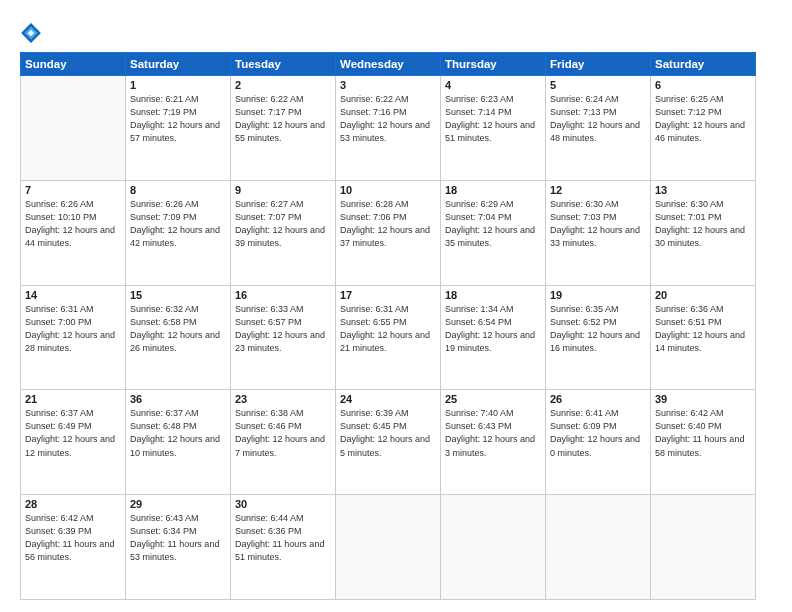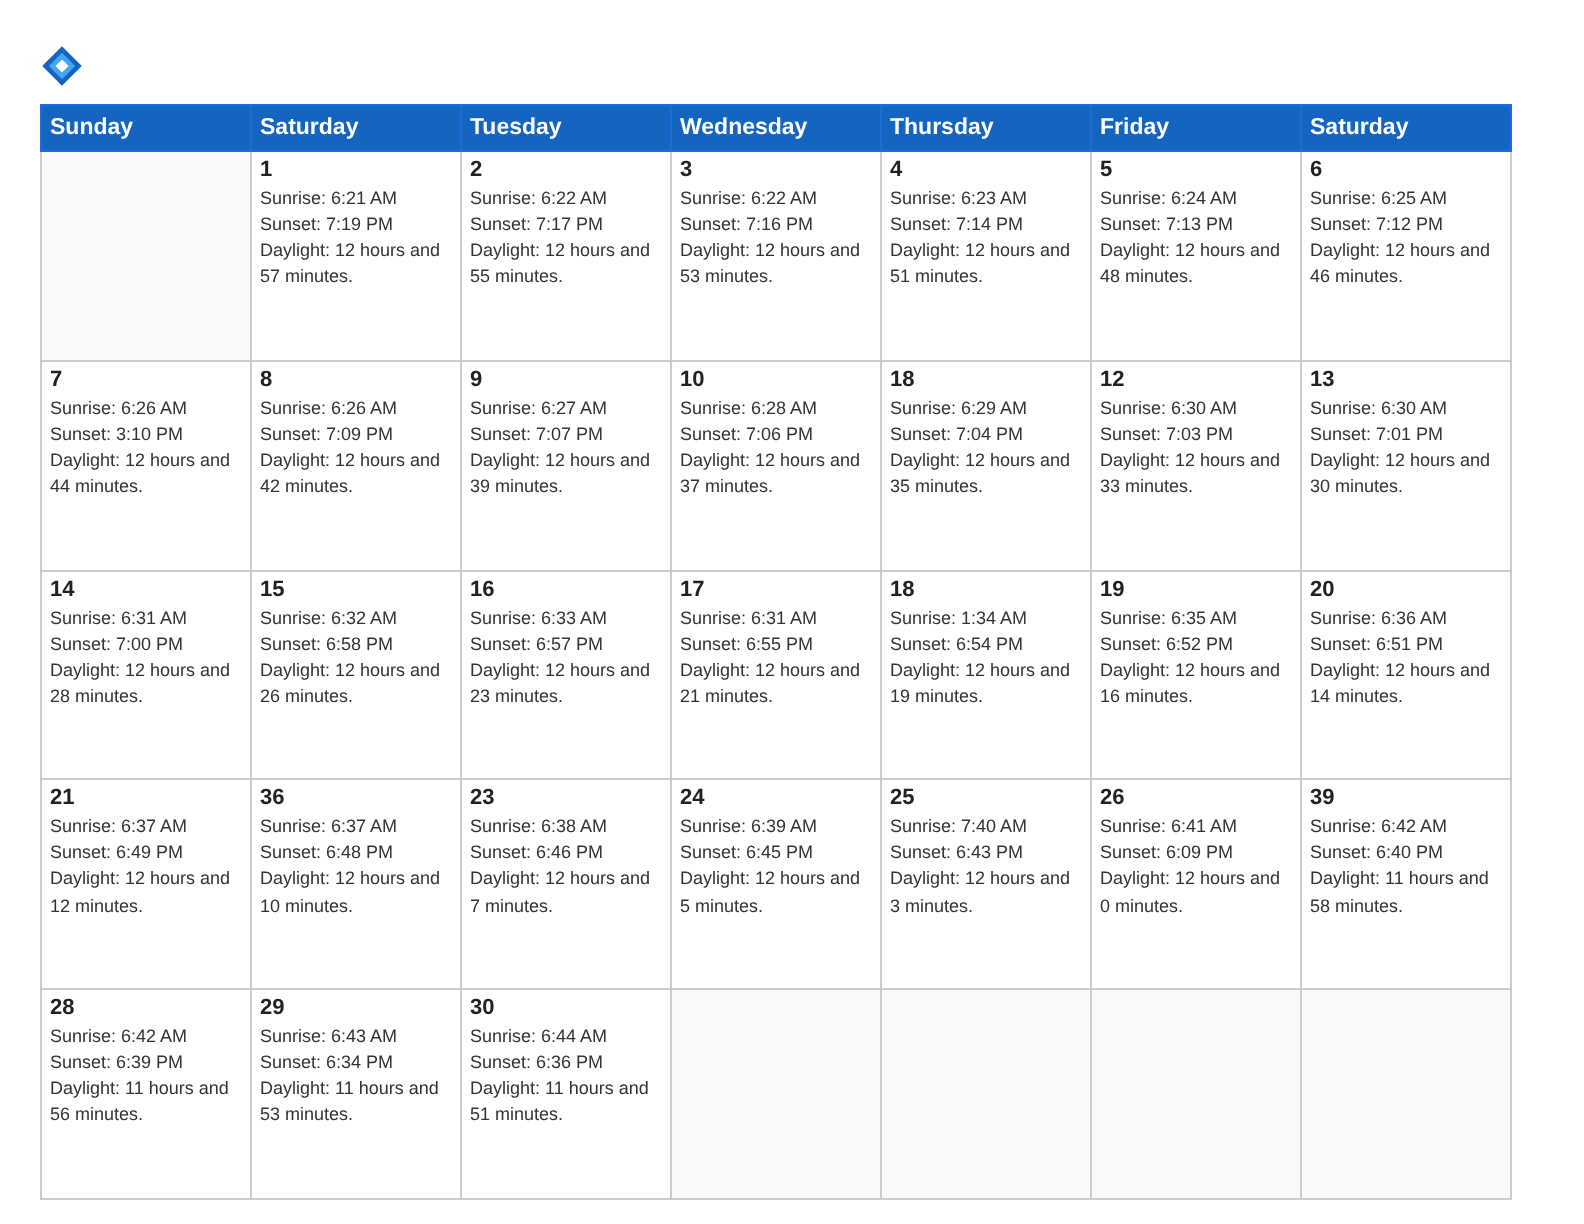--- a/index.html
+++ b/index.html
@@ -172,21 +172,21 @@
             <div class="day-info">Sunrise: 6:25 AM
 Sunset: 7:12 PM
 Daylight: 12 hours
 and 46 minutes.</div>
           </td>
         </tr>
         <tr>
           <td>
             <span class="day-num">7</span>
             <div class="day-info">Sunrise: 6:26 AM
-Sunset: 3:10 PM
+Sunset: 10:10 PM
 Daylight: 12 hours
 and 44 minutes.</div>
           </td>
           <td>
             <span class="day-num">8</span>
             <div class="day-info">Sunrise: 6:26 AM
 Sunset: 7:09 PM
 Daylight: 12 hours
 and 42 minutes.</div>
           </td>

